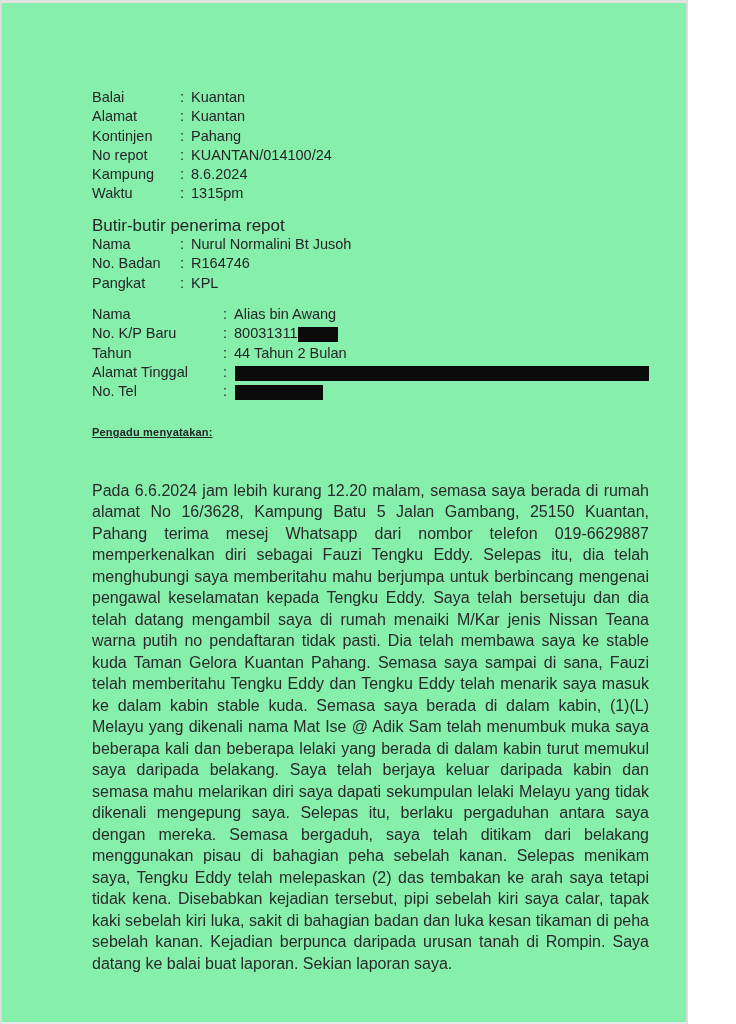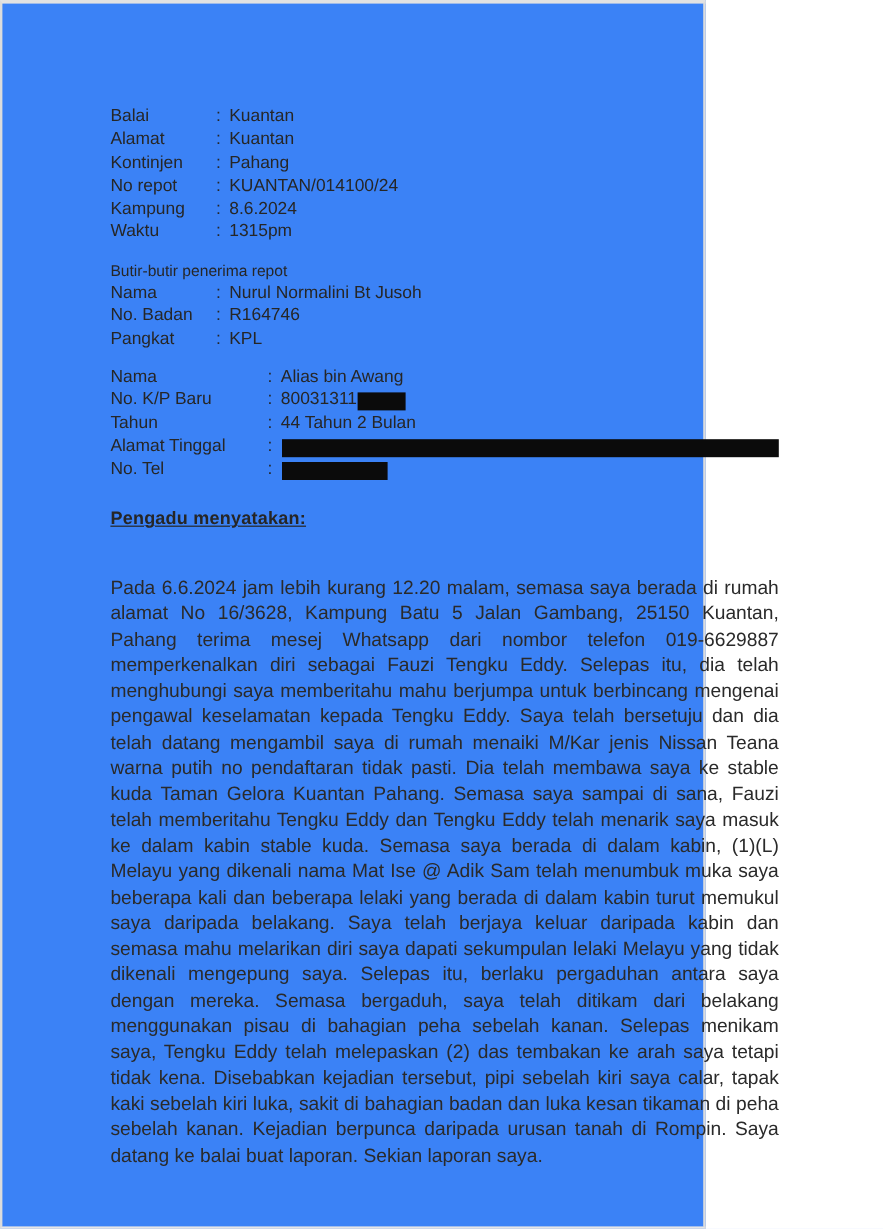--- a/index.html
+++ b/index.html
@@ -9,23 +9,23 @@
   }
   body {
     width: 736px;
     height: 1024px;
     font-family: "Liberation Sans", "DejaVu Sans", sans-serif;
     color: #262626;
     overflow: hidden;
   }
   .page {
     box-sizing: border-box;
-    width: 588px;
+    width: 688px;
     height: 1024px;
-    background: #3b82f6;
+    background: #86efac;
     border-left: 2px solid #dcdcdc;
     border-right: 2px solid #dcdcdc;
     border-top: 3px solid #e2e2e2;
     border-bottom: 2px solid #e6e6e6;
     padding: 85px 60px 0 90px;
     position: relative;
   }
   .field-row {
     display: flex;
     font-size: 14.5px;
@@ -40,40 +40,40 @@
     width: 131px;
   }
   .field-colon {
     flex: none;
     margin-right: 7px;
   }
   .field-value {
     flex: none;
   }
   .section-title {
-    font-size: 13px;
+    font-size: 17px;
     line-height: 19.3px;
   }
   .header-block {
     margin-bottom: 12px;
   }
   .section-block {
     margin-bottom: 12px;
   }
   .redaction-bar {
     display: inline-block;
     height: 15px;
     background: #0b0b0b;
     vertical-align: text-bottom;
     margin-left: 1px;
     transform: translateY(1px);
   }
   .statement-heading {
     margin-top: 22px;
-    font-size: 15px;
+    font-size: 11px;
     line-height: 19.3px;
     font-weight: bold;
     text-decoration: underline;
     letter-spacing: 0.2px;
   }
   .statement-body {
     margin: 37px 0 0 0;
     width: 557px;
     font-size: 16px;
     line-height: 21.5px;

